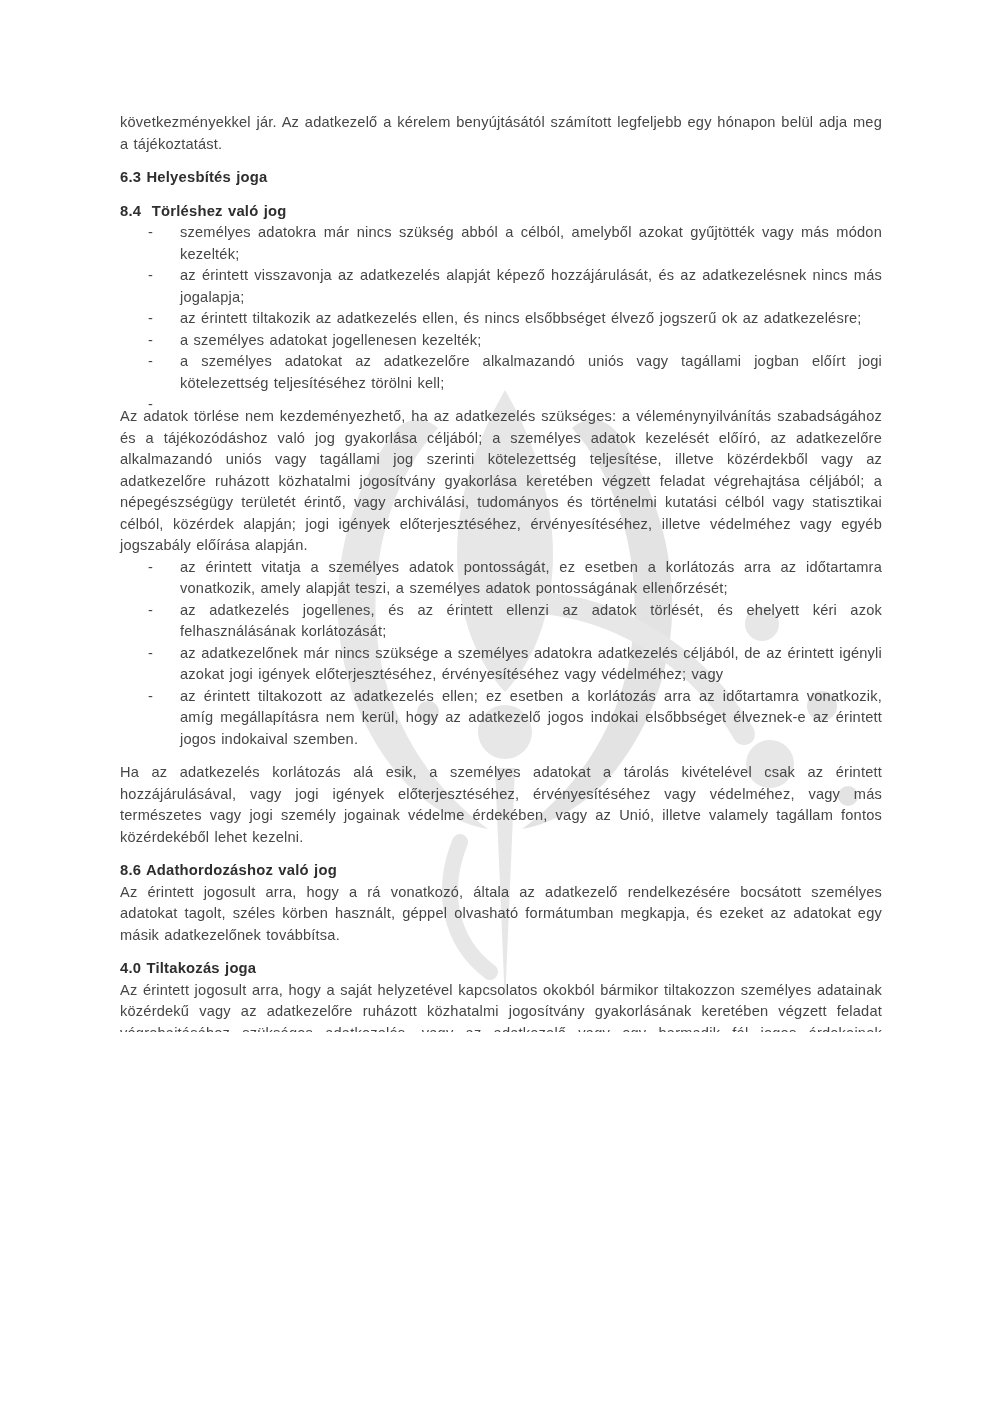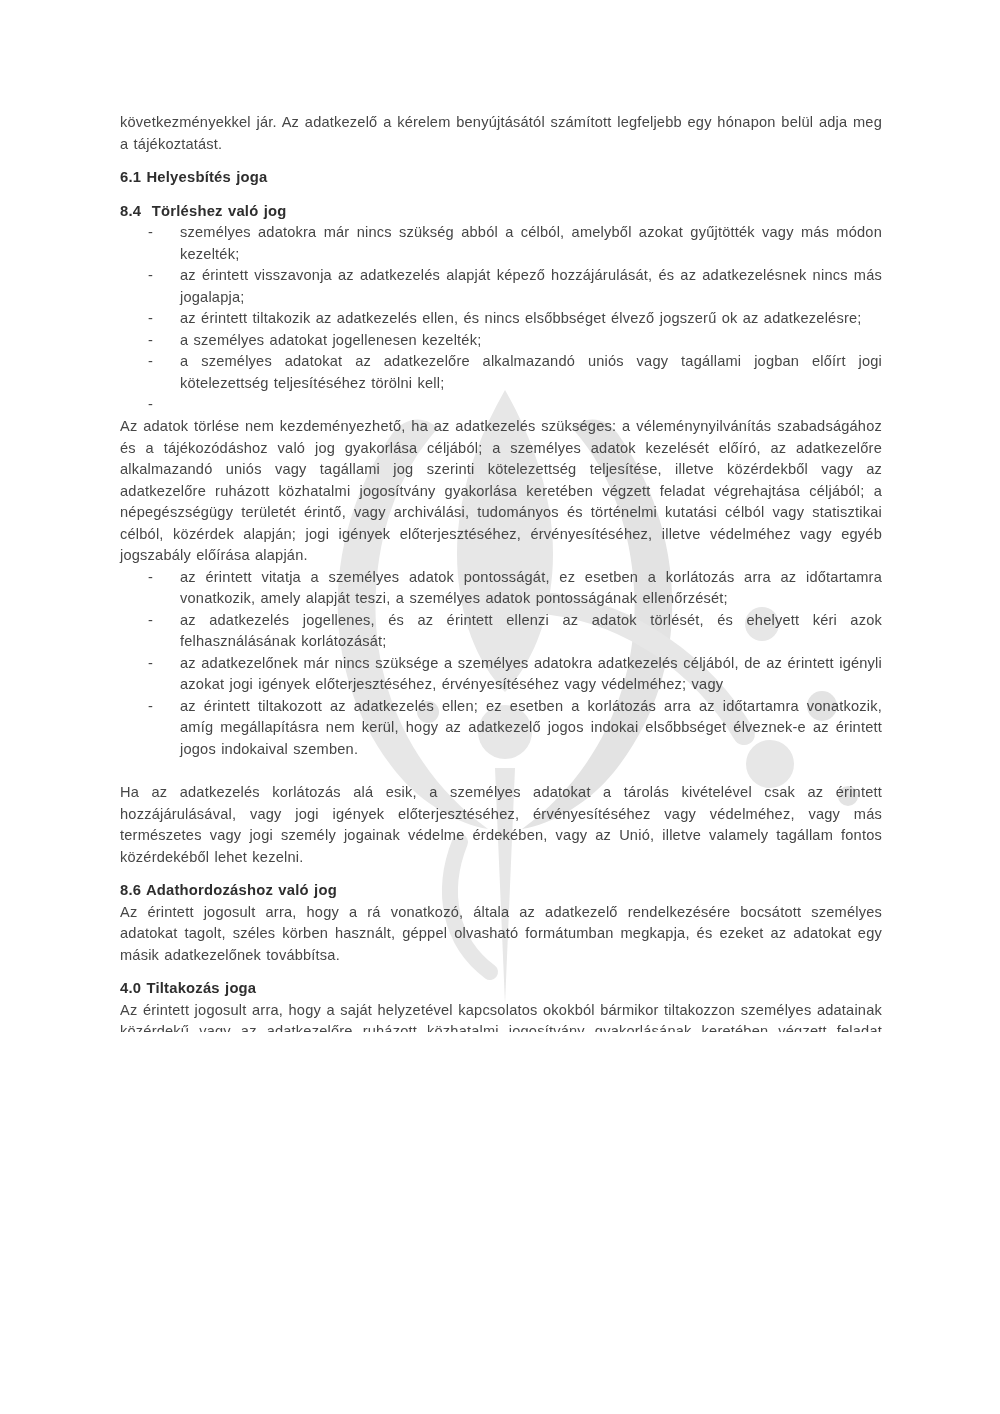--- a/index.html
+++ b/index.html
@@ -24,21 +24,21 @@
     letter-spacing:0.2px; word-spacing:1px;
   }
   .content p { margin:0; }
   h3.sec-heading {
     margin:12px 0 0 0;
     font-size:14.8px; line-height:21.5px;
     font-weight:700; color:#2e2e2e;
     text-align:left;
     white-space:pre-wrap;
   }
-  p.after { margin-top:22px; }
+  p.after { margin-top:12px; }
   ul.bullets { list-style:none; margin:0; padding:0; }
   ul.bullets li {
     position:relative; padding-left:60px;
     text-align:justify;
   }
   .bullet-marker { position:absolute; left:28px; top:0; }
   .footer {
     position:absolute; left:0; top:1314px; width:1000px;
     text-align:center;
     font-size:12.5px; line-height:16px; color:#767676;
@@ -73,21 +73,21 @@
 
       <circle cx="128" cy="340" r="11" fill="#e3e3e3"></circle>
       <path d="M160,470 C140,520 150,570 190,600" fill="none" stroke="#e7e7e7" stroke-width="16" stroke-linecap="round"></path>
     </g>
   </svg>
 
   <div class="content">
 
     <p>következményekkel jár. Az adatkezelő a kérelem benyújtásától számított legfeljebb egy hónapon belül adja meg a tájékoztatást.</p>
 
-    <h3 class="sec-heading">6.1 Helyesbítés joga</h3>
+    <h3 class="sec-heading">6.3 Helyesbítés joga</h3>
 
     <h3 class="sec-heading">8.4  Törléshez való jog</h3>
     <ul class="bullets">
       <li>
         <span class="bullet-marker">-</span>
         <span>személyes adatokra már nincs szükség abból a célból, amelyből azokat gyűjtötték vagy más módon kezelték;</span>
       </li>
       <li>
         <span class="bullet-marker">-</span>
         <span>az érintett visszavonja az adatkezelés alapját képező hozzájárulását, és az adatkezelésnek nincs más jogalapja;</span>

